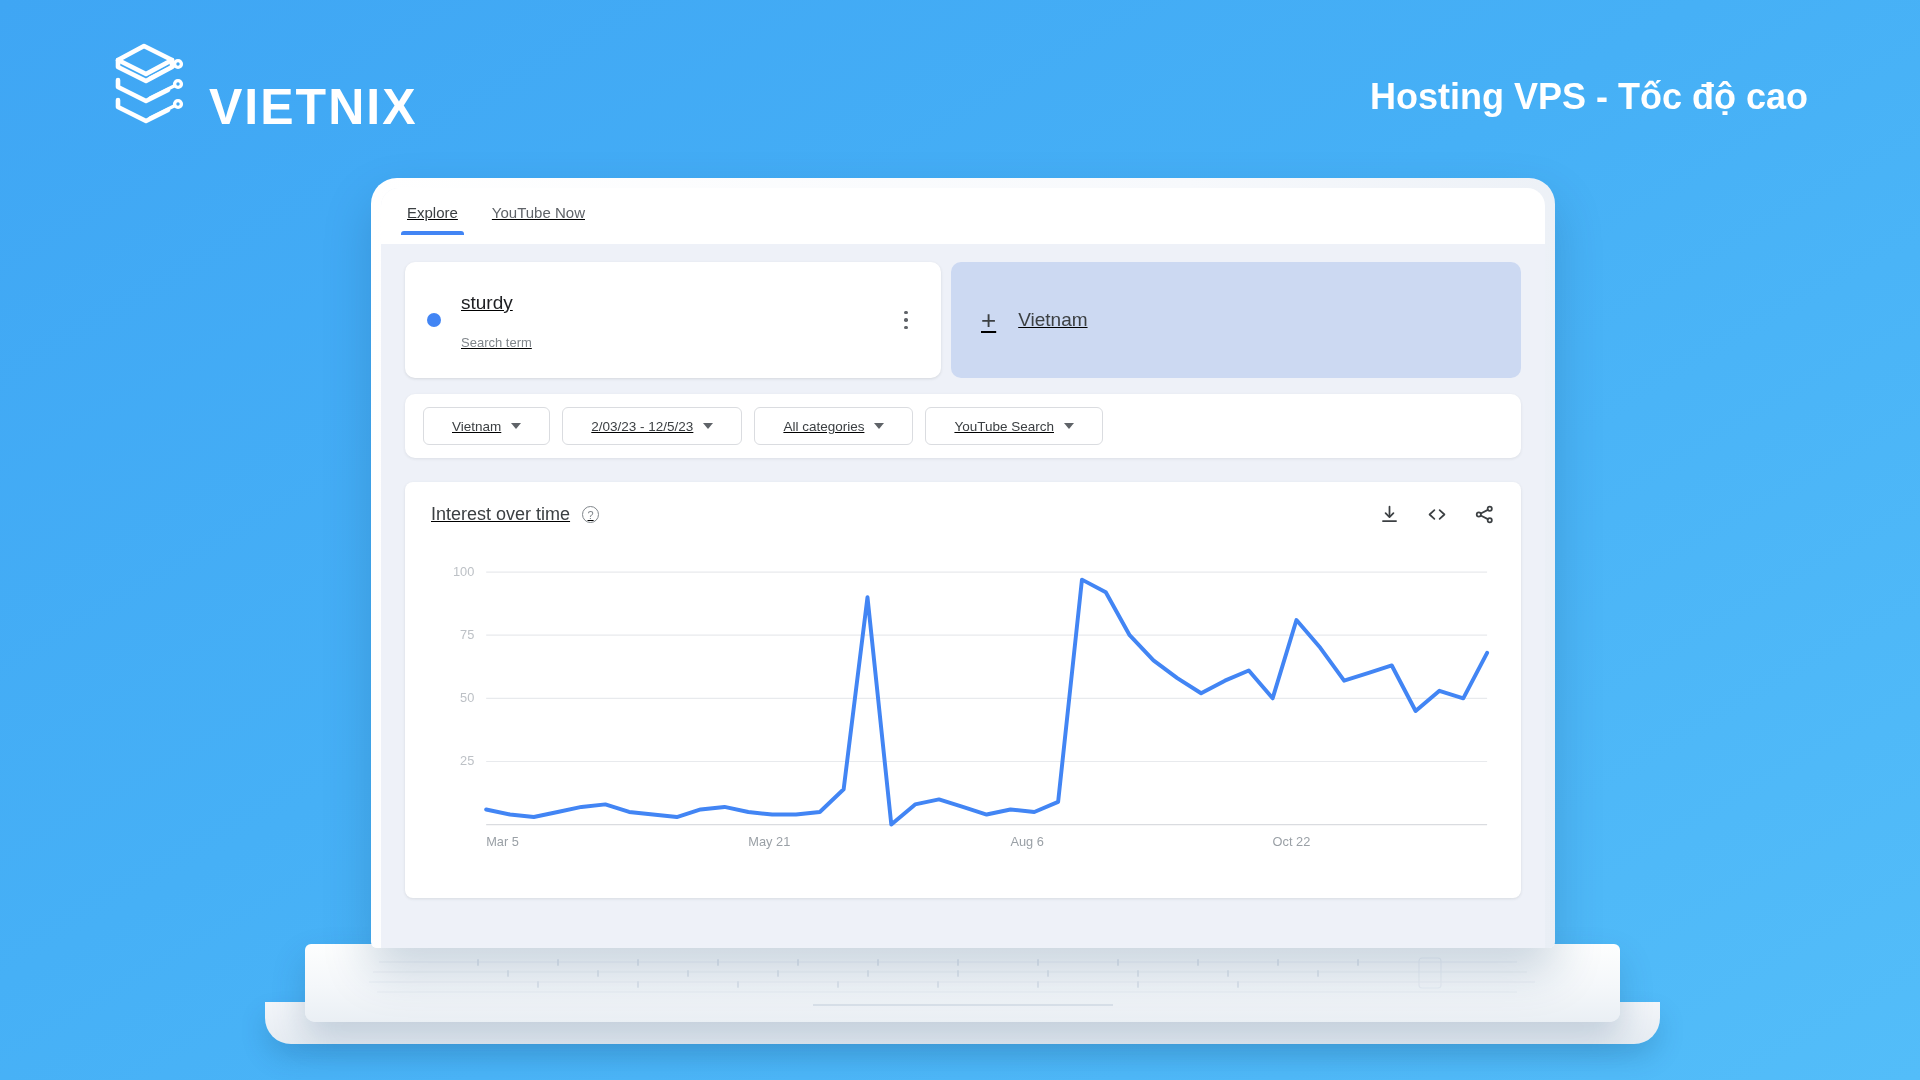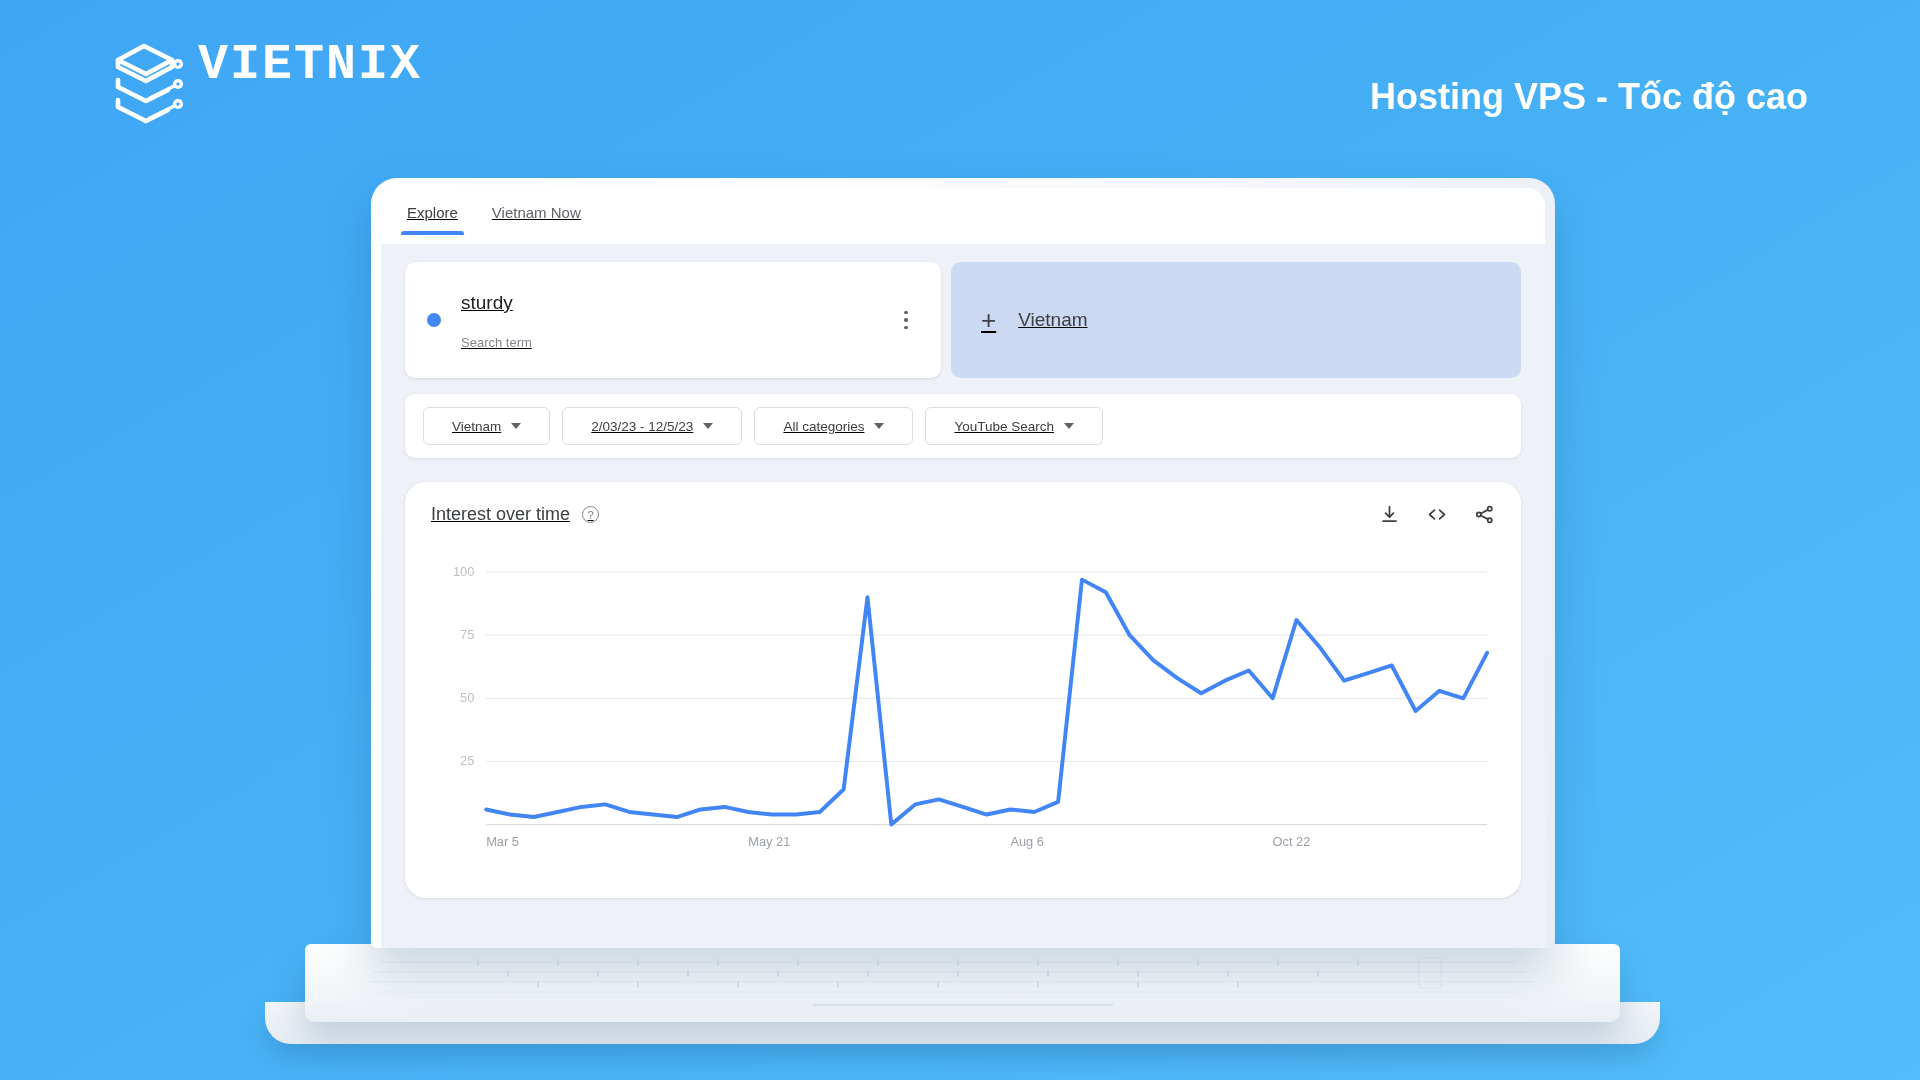--- a/index.html
+++ b/index.html
@@ -6,21 +6,21 @@
   html,body { width:1920px; height:1080px; overflow:hidden; }
   body {
     font-family:"Liberation Sans", sans-serif;
     background:linear-gradient(150deg,#3fa6f4 0%,#46b0f6 45%,#53bdf9 100%);
     position:relative;
   }
 
   
   #brand {
     position:absolute; left:110px; top:40px;
-    display:flex; align-items:flex-start; gap:10px;font-family:Liberation Mono, monospace;
+    display:flex; align-items:flex-end; gap:21px;
   }
   #brand-logo { width:78px; height:92px; }
   #brand-name {
     color:#fff; font-size:50px; font-weight:700;
     letter-spacing:2px; line-height:1;
   }
   #tagline {
     position:absolute; right:112px; top:76px;
     color:#fff; font-size:36px; font-weight:700; white-space:nowrap;
   }
@@ -120,21 +120,21 @@
     display:flex; align-items:center; gap:10px; padding:0 28px;
     font-size:13.5px; color:#3c4043; background:#fff; cursor:pointer;
     white-space:nowrap;
   }
   .caret {
     width:0; height:0; border-left:5px solid transparent;
     border-right:5px solid transparent; border-top:6px solid #5f6368;
   }
 
   #chart-card {
-    margin:24px 24px 0 24px; background:#fff; border-radius:21px;
+    margin:24px 24px 0 24px; background:#fff; border-radius:8px;
     height:416px; padding:22px 26px 10px 26px;
     box-shadow:0 1px 3px rgba(60,64,67,.12);
     display:flex; flex-direction:column;
   }
   #chart-head { display:flex; align-items:center; }
   #chart-title { font-size:18px; color:#3c4043; }
   #help-icon {
     width:17px; height:17px; border:1.4px solid #80868b; border-radius:50%;
     margin-left:12px; font-size:11px; color:#80868b;
     display:flex; align-items:center; justify-content:center; cursor:pointer;
@@ -212,21 +212,21 @@
       <rect x="1052" y="2" width="22" height="30" rx="3" fill="none" stroke="#dfe6ee" stroke-width="1.2"></rect>
     </svg>
     <div id="trackpad-hint"></div>
   </div>
 
   <div id="lid">
     <div id="screen">
 
       <div id="tabbar">
         <div class="tab active">Explore</div>
-        <div class="tab">Vietnam Now</div>
+        <div class="tab">YouTube Now</div>
       </div>
 
       <div id="app-body">
 
         <div id="query-row">
 
           <div id="term-card">
             <span id="term-dot"></span>
             <div id="term-texts">
               <div id="term-label">sturdy</div>

